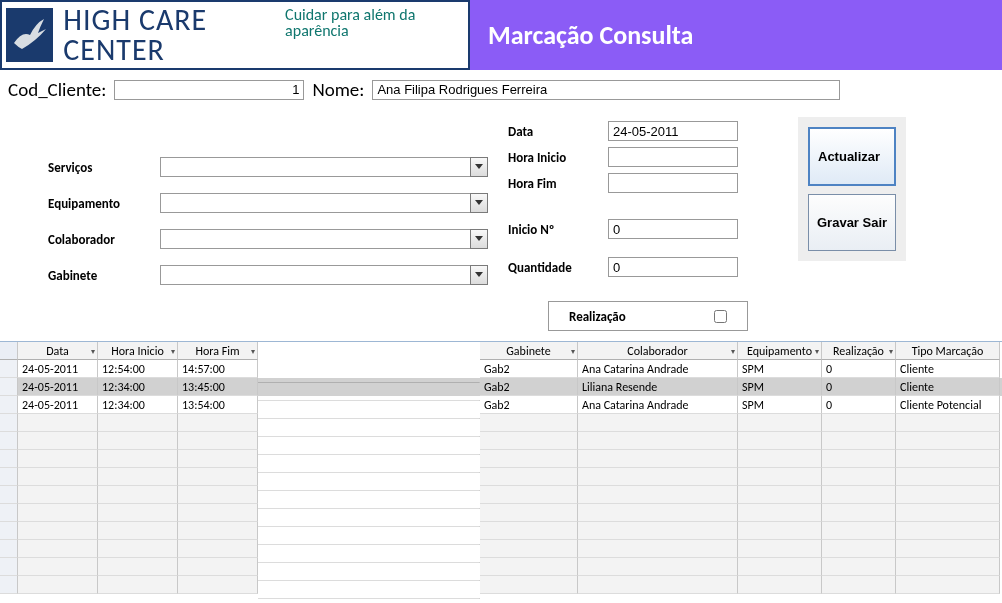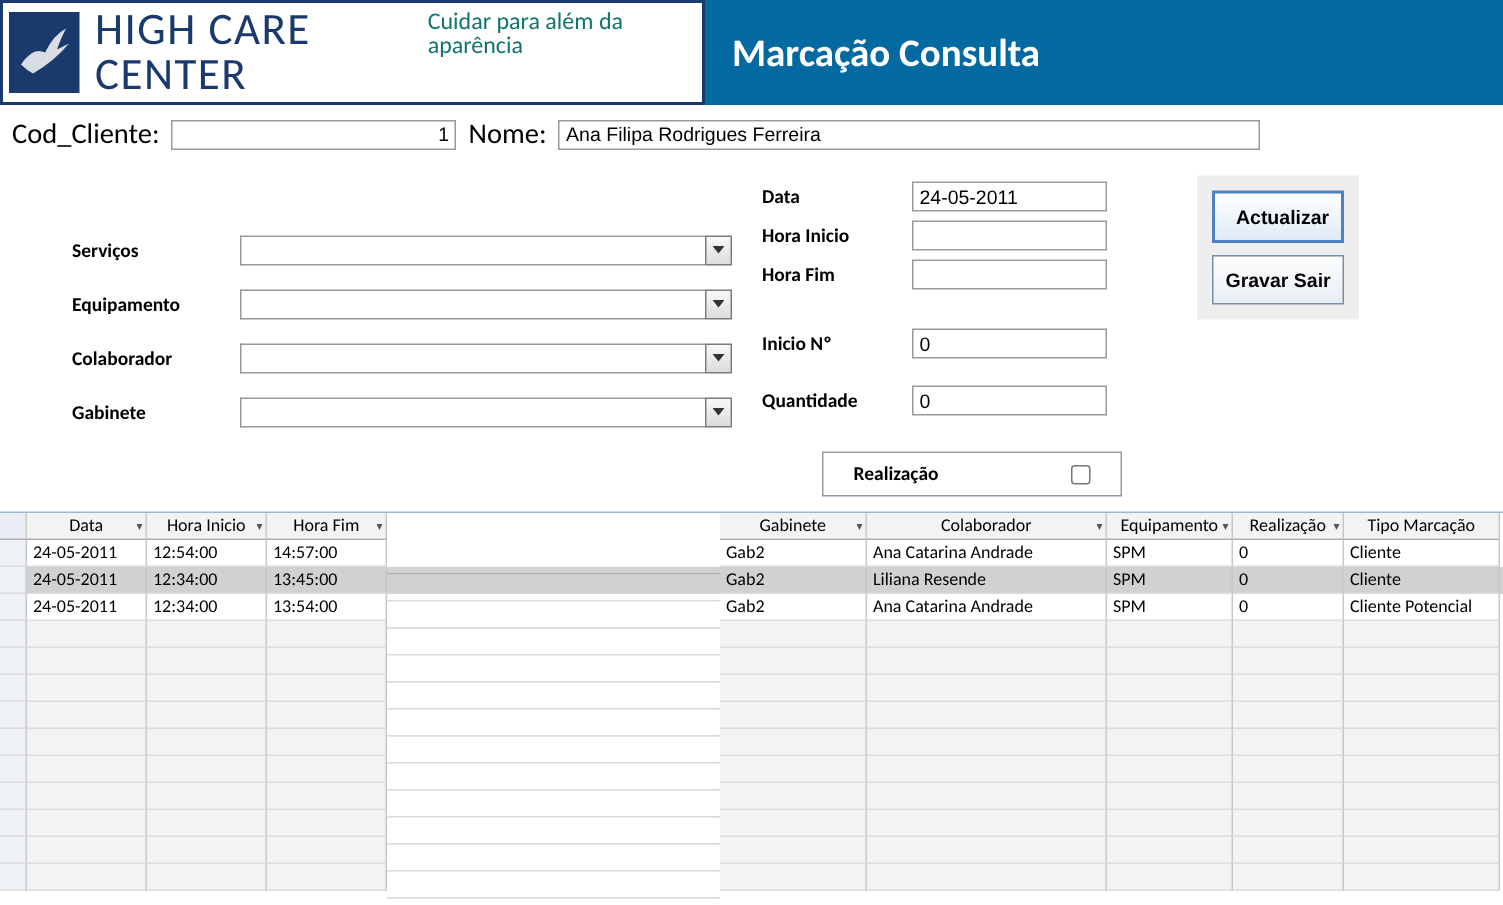--- a/index.html
+++ b/index.html
@@ -47,21 +47,21 @@
       letter-spacing: 1px;
     }
     .logo-sub {
       color: #0f766e;
       font-size: 16px;
       margin-top: 2px;
     }
     .header-right {
       flex: 1;
       height: 70px;
-      background: #0369a1;
+      background: #8b5cf6;
       display: flex;
       align-items: center;
       padding-left: 18px;
     }
     .page-title {
       color: #fff;
       font-size: 26px;
       font-weight: bold;
     }
     .form-area {
@@ -172,25 +172,25 @@
       gap: 8px;
       background: #eee;
       padding: 10px;
       height: fit-content;
       margin-top: -4px;
       margin-left: 30px;
     }
     .btn {
       border: 1px solid #7a8ea8;
       background: linear-gradient(#fdfdfd,#e9eef4);
-      padding: 8px 8px;
+      padding: 20px 8px;
       font-size: 13px;
       font-weight: bold;
       cursor: pointer;
-      text-align: right;
+      text-align: left;
       min-width: 70px;
     }
     .btn.highlight {
       border: 2px solid #4e83c3;
       background: linear-gradient(#fff,#dfeaf6);
     }
     
     .grid {
       border-top: 1px solid #9db7d4;
       margin-top: 6px;

